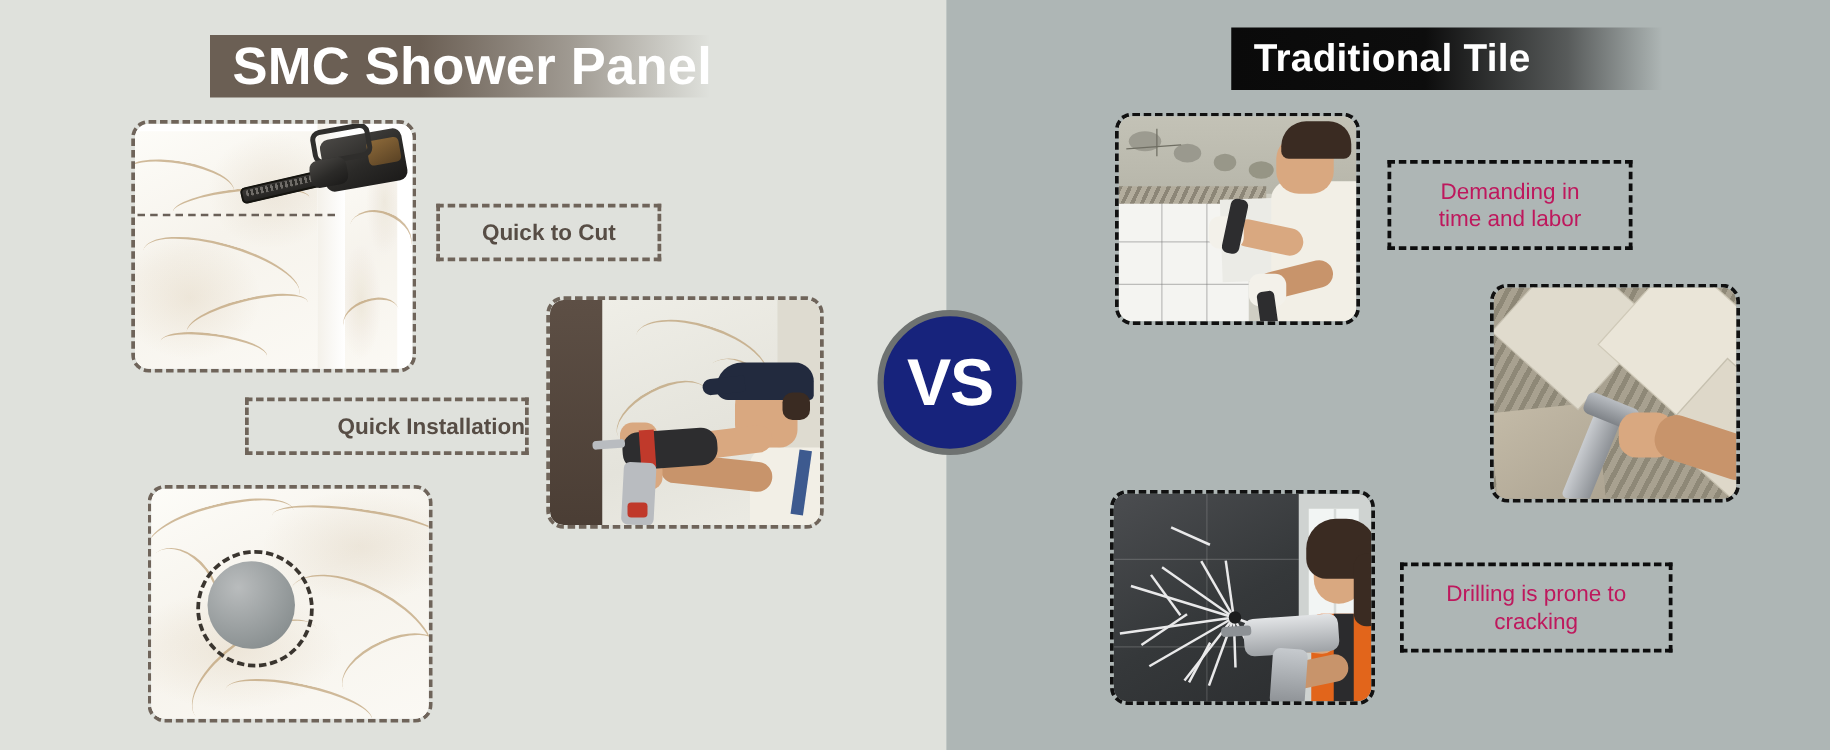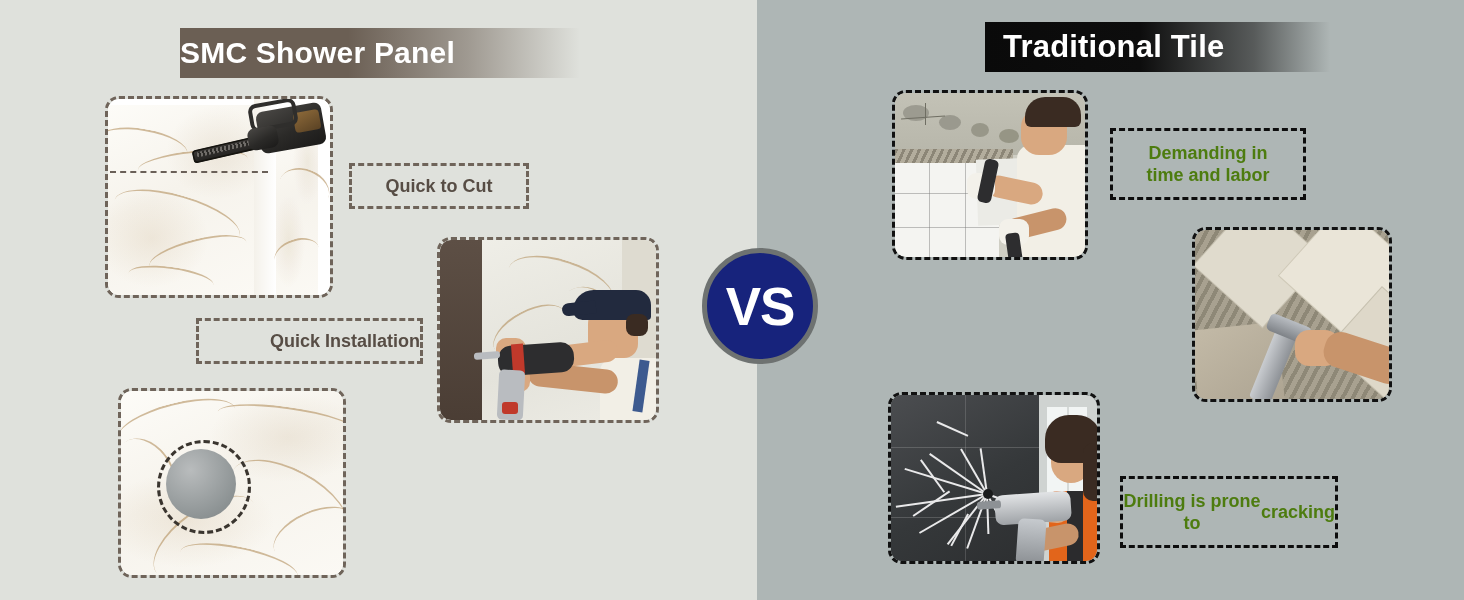--- a/index.html
+++ b/index.html
@@ -22,23 +22,23 @@
     position: absolute;
     display: flex; align-items: center;
     color: #ffffff;
     font-weight: bold;
     letter-spacing: 0.2px;
     white-space: nowrap;
   }
   #title-left {
     left: 168px; top: 28px; width: 400px; height: 50px;
     background: linear-gradient(to right, #6b5f54 0%, #6b5f54 42%, rgba(107,95,84,0.55) 72%, rgba(107,95,84,0.0) 100%);
-    font-size: 30px;
-    box-sizing: border-box;
-    margin-left: 12px;
+    font-size: 42px;
+    padding-left: 18px;
+    box-sizing: border-box;
   }
   #title-right {
     left: 985px; top: 22px; width: 345px; height: 50px;
     background: linear-gradient(to right, #0a0a0a 0%, #0d0d0d 45%, rgba(30,30,30,0.6) 78%, rgba(60,60,60,0.0) 100%);
     font-size: 31px;
     padding-left: 18px;
     box-sizing: border-box;
   }
 
   
@@ -61,23 +61,23 @@
     line-height: 1.25;
   }
   .callout-left {
     border: 3px dashed #6f645a;
     color: #574d45;
     font-size: 18px;
     font-weight: bold;
   }
   .callout-right {
     border: 3px dashed #0d0d0d;
-    color: #4d7c0f;
+    color: #be185d;
     font-size: 18px;
-    font-weight: bold;
+    font-weight: normal;
   }
 
   
   #vs-badge {
     position: absolute;
     left: 702px; top: 248px;
     width: 116px; height: 116px;
     border-radius: 50%;
     background: #17237c;
     border: 5px solid #6e7271;
@@ -368,18 +368,18 @@
 
       <div class="ph-tool2" style="left:104px; top:98px; width:76px; height:30px; border-radius:8px;
            background:linear-gradient(180deg,#e2e4e6,#9ea2a6); transform:rotate(-4deg);"></div>
       <div class="ph-tool2" style="left:86px;  top:106px; width:24px; height:8px; border-radius:3px;
            background:#8d9195; transform:rotate(-4deg);"></div>
       <div class="ph-tool2" style="left:126px; top:124px; width:28px; height:46px; border-radius:6px;
            background:linear-gradient(180deg,#c6cace,#8b8f93); transform:rotate(4deg);"></div>
     </div>
   </div>
 
-  <div class="callout callout-right" style="left:1120px; top:476px; width:218px; height:72px; flex-direction:row;text-align:center;">
+  <div class="callout callout-right" style="left:1120px; top:450px; width:218px; height:72px; flex-direction:column;text-align:center;">
     <span>Drilling is prone to</span>
     <span>cracking</span>
   </div>
 
 </div>
 
 </body></html>

